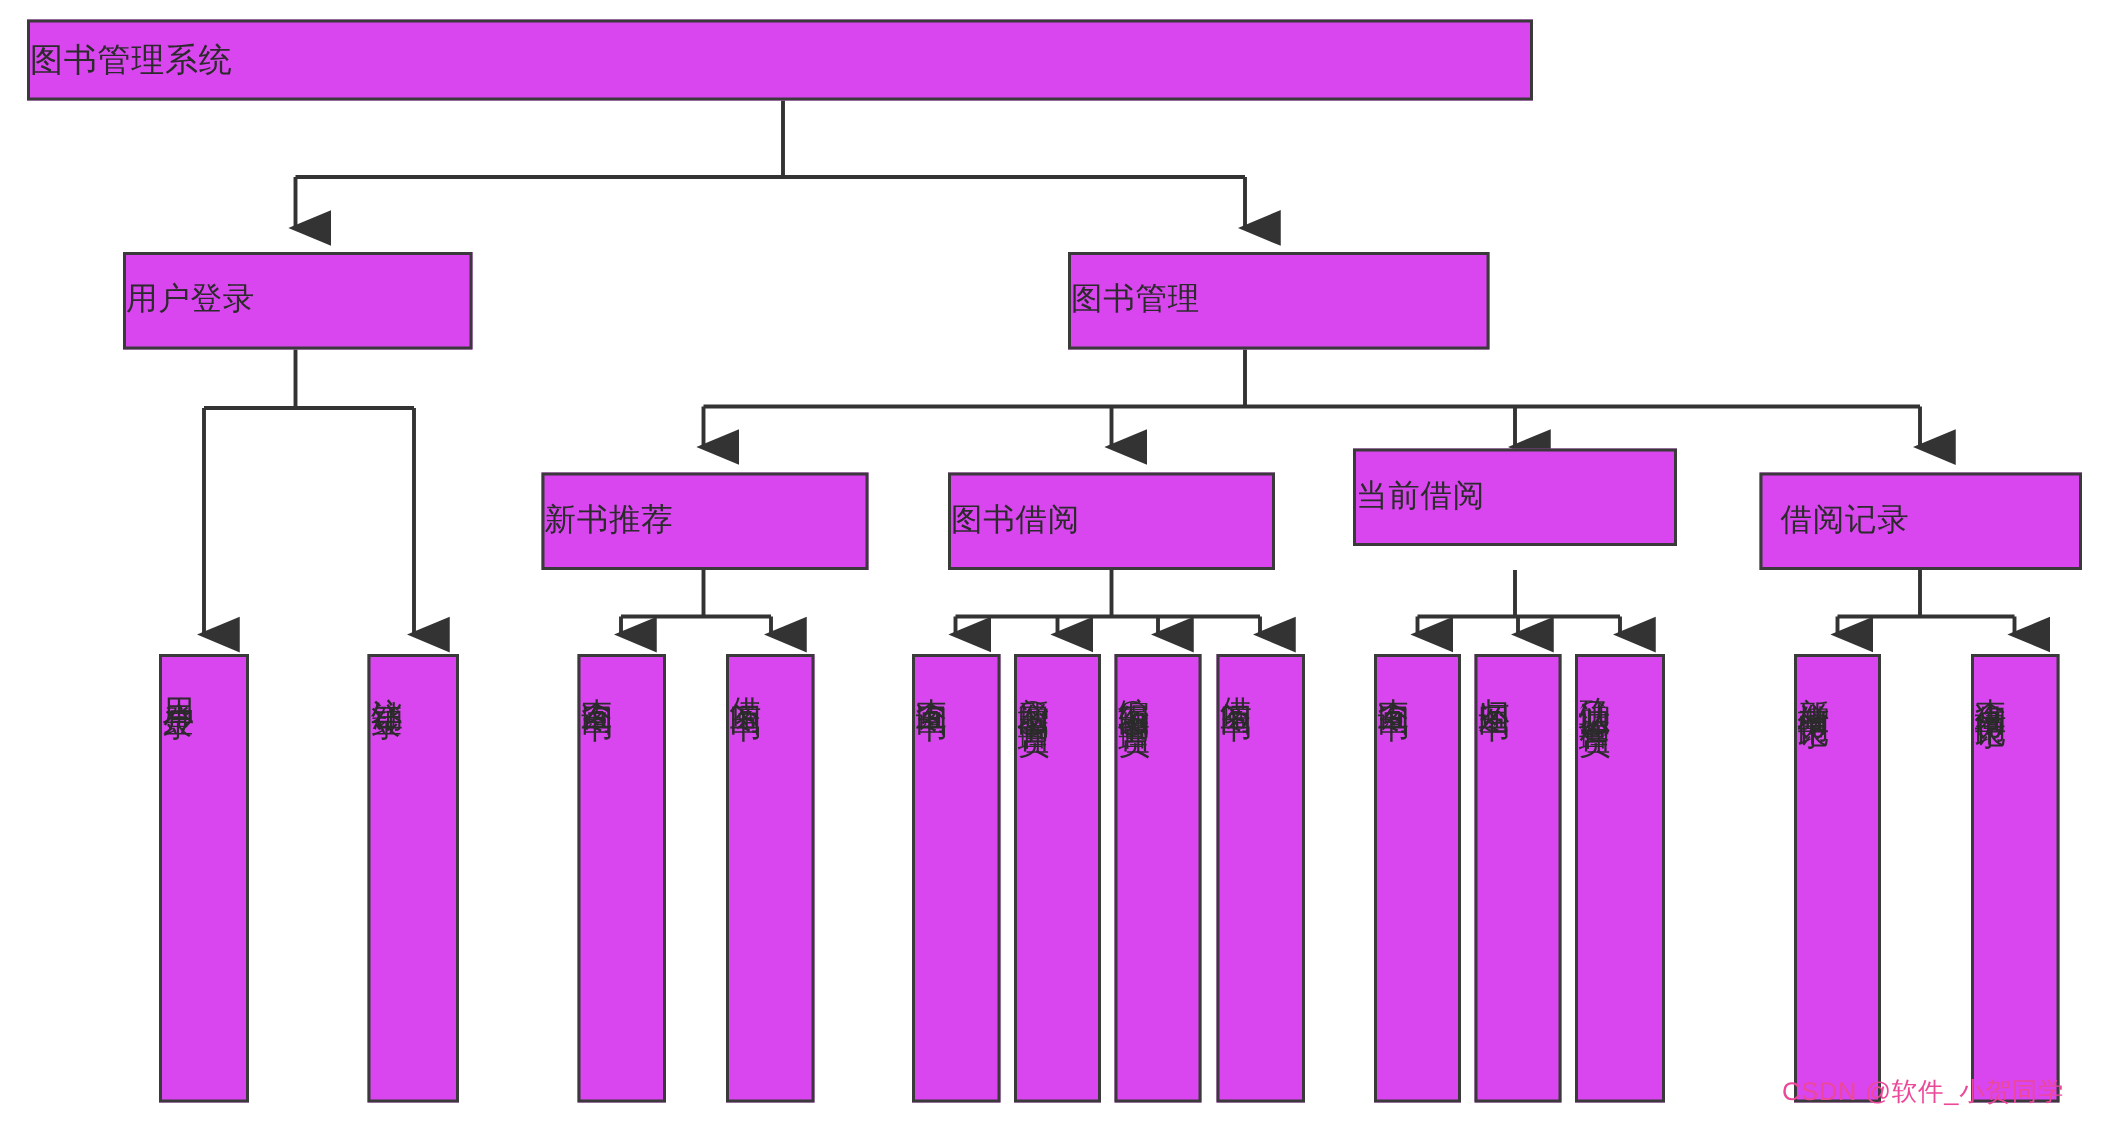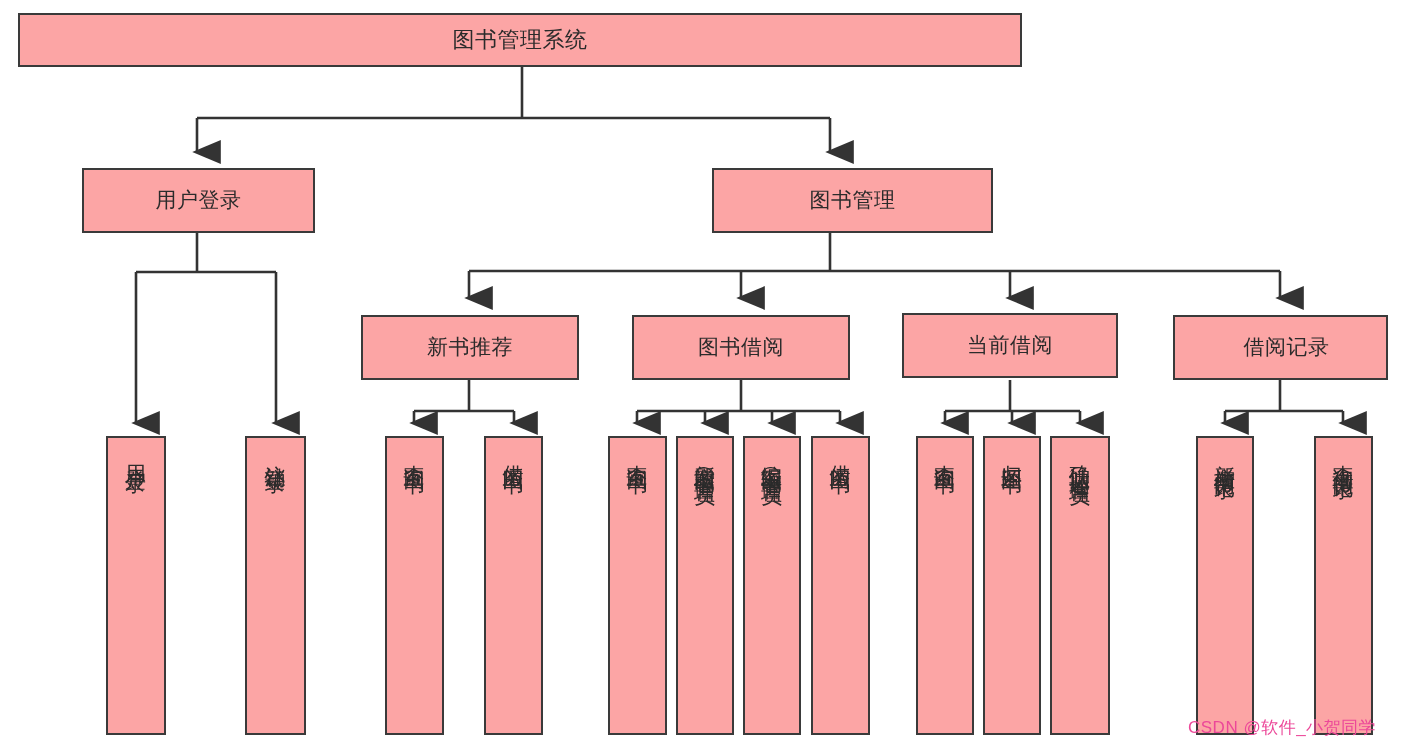--- a/index.html
+++ b/index.html
@@ -22,25 +22,24 @@
     position: absolute;
     left: 0;
     top: 0;
     width: 1405px;
     height: 747px;
     pointer-events: none;
   }
   .node {
     position: absolute;
     box-sizing: border-box;
-    background: #fca5a5;
+    background: #d946ef;
     border: 2.5px solid #3a3a3a;
     display: flex;
     align-items: center;
-    justify-content: center;
     color: #2b2b2b;
   }
   .node-label {
     display: block;
     line-height: 1.18;
     letter-spacing: 0.5px;
     white-space: nowrap;
   }
   
   .node.h .node-label {
@@ -138,21 +137,21 @@
   <div class="node h" style="left:712px; top:168px; width:281px; height:65px;">
     <span class="node-label">图书管理</span>
   </div>
 
   <div class="node h" style="left:361px; top:315px; width:218px; height:65px;">
     <span class="node-label">新书推荐</span>
   </div>
   <div class="node h" style="left:632px; top:315px; width:218px; height:65px;">
     <span class="node-label">图书借阅</span>
   </div>
-  <div class="node h" style="left:902px; top:313px; width:216px; height:65px;">
+  <div class="node h" style="left:902px; top:299px; width:216px; height:65px;">
     <span class="node-label">当前借阅</span>
   </div>
   <div class="node h" style="left:1173px; top:315px; width:215px; height:65px;padding-left:12px;">
     <span class="node-label">借阅记录</span>
   </div>
 
   <div class="node v" style="left:106px; top:436px; width:60px; height:299px;">
     <span class="node-label">用户登录</span>
   </div>
   <div class="node v" style="left:245px; top:436px; width:61px; height:299px;">

